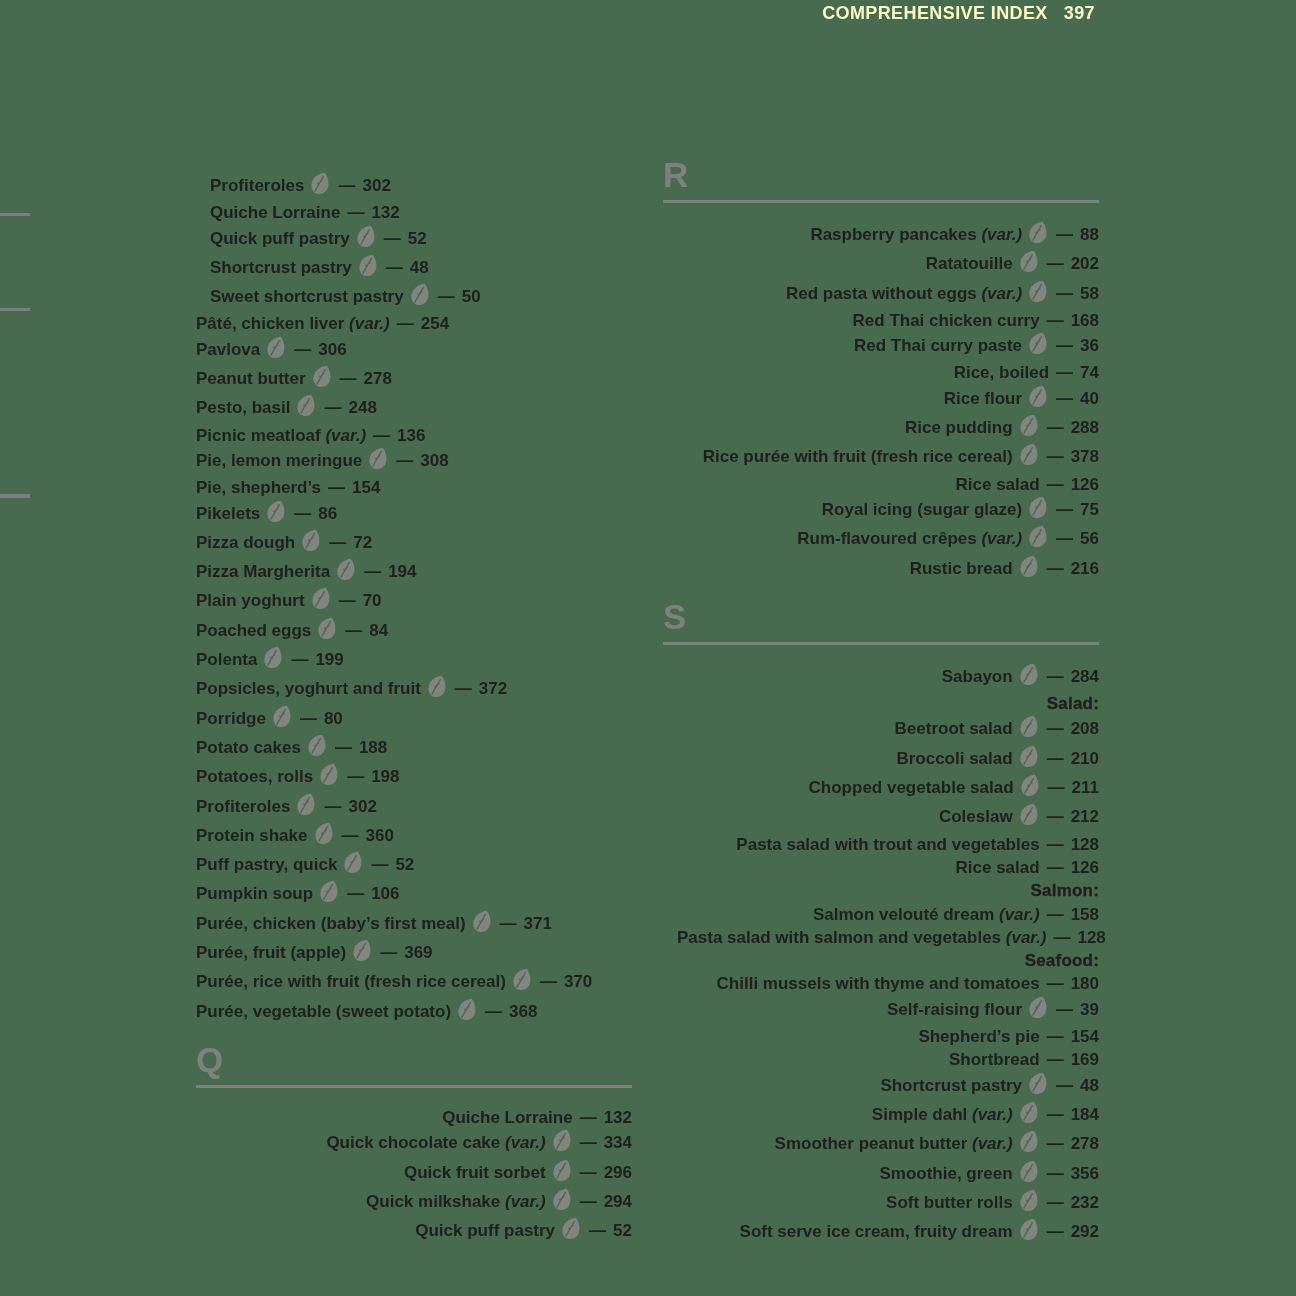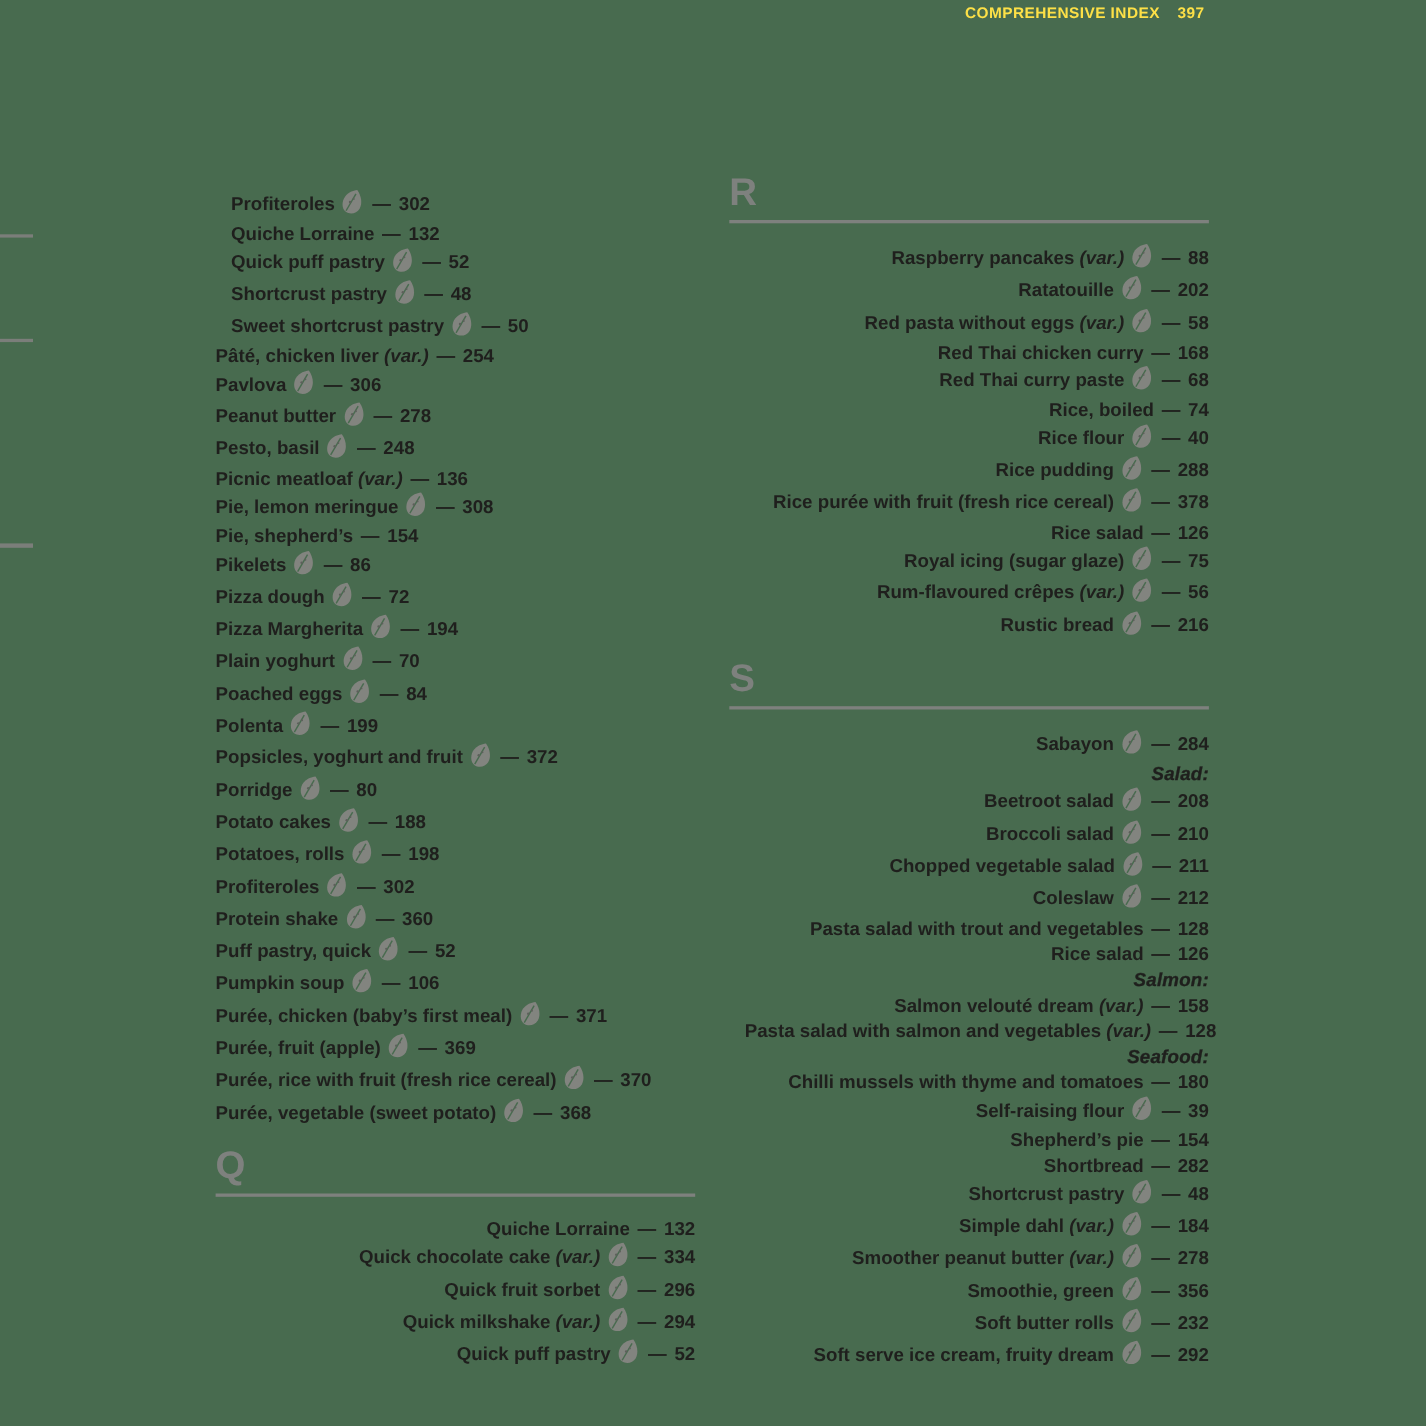--- a/index.html
+++ b/index.html
@@ -7,22 +7,22 @@
     width: 1296px; height: 1296px;
     position: relative;
     background: #486b4f;
     font-family: "Liberation Sans", "DejaVu Sans", sans-serif;
     color: #1f1f1d;
     overflow: hidden;
   }
   
   .runhead {
     position: absolute; top: 3px; right: 201px;
-    font-size: 14px; font-weight: 700; letter-spacing: 0.4px;
-    color: #fde047; white-space: nowrap;
+    font-size: 18px; font-weight: 700; letter-spacing: 0.4px;
+    color: #fef9c3; white-space: nowrap;
   }
   .runhead .pageno { margin-left: 16px; }
   
   .tick { position: absolute; left: 0; width: 30px; background: #7b7e7a; }
   .tick.t1 { top: 213px; height: 3px; }
   .tick.t2 { top: 308px; height: 3px; }
   .tick.t3 { top: 494px; height: 4px; }
   
   .col { position: absolute; }
   .col[data-col="0"] { left: 196px; top: 172px; width: 436px; }
@@ -34,21 +34,21 @@
     font-weight: 700; color: #7e817e; letter-spacing: 1px;
   }
   .rule { height: 3px; background: #7e817e; margin-top: 6px; }
   ul.idx { list-style: none; margin: 0; padding: 0; }
   section.lettered ul.idx { margin-top: 18px; text-align: right; }
   ul.idx li {
     font-size: 17px; font-weight: 700; line-height: 23.3px;
     white-space: nowrap;
   }
   ul.idx li.ind { padding-left: 14px; }
-  ul.idx li.sub { -webkit-text-stroke: 0.3px currentColor; letter-spacing: 0.2px; font-style: italic; }
+  ul.idx li.sub { -webkit-text-stroke: 0.3px currentColor; letter-spacing: 0.2px; }
   ul.idx i { font-style: italic; font-weight: 700; }
   .dash { margin: 0 7px; }
   .leaf { display: inline-block; margin: 0 1px 0 6px; vertical-align: -4px; }
   .leaf svg path { fill: #82847f; }
   .leaf svg line { stroke: #486b4f; stroke-width: 1.3; }
   .leaf svg circle { fill: #5d605b; }
 </style>
 </head>
 <body>
 
@@ -279,21 +279,21 @@
               <line x1="4.6" y1="19.6" x2="13.6" y2="4.2"></line>
               <circle cx="8.2" cy="11.6" r="1.1"></circle>
               <circle cx="11.6" cy="8.8" r="0.9"></circle>
             </svg></span><span class="dash">—</span><span>58</span></li>
         <li><span>Red Thai chicken curry</span><span class="dash">—</span><span>168</span></li>
         <li><span>Red Thai curry paste</span><span class="leaf"><svg width="20" height="23" viewBox="0 0 20 23">
               <path d="M14.8 0.8 C18.6 6.2 19.6 13 16.9 17.8 C14.4 22.2 8.3 23.4 4.4 20.6 C0.6 17.8 0.4 11.2 3.8 6.6 C6.6 2.9 10.8 1.3 14.8 0.8 Z"></path>
               <line x1="4.6" y1="19.6" x2="13.6" y2="4.2"></line>
               <circle cx="8.2" cy="11.6" r="1.1"></circle>
               <circle cx="11.6" cy="8.8" r="0.9"></circle>
-            </svg></span><span class="dash">—</span><span>68</span></li>
+            </svg></span><span class="dash">—</span><span>36</span></li>
         <li><span>Rice, boiled</span><span class="dash">—</span><span>74</span></li>
         <li><span>Rice flour</span><span class="leaf"><svg width="20" height="23" viewBox="0 0 20 23">
               <path d="M14.8 0.8 C18.6 6.2 19.6 13 16.9 17.8 C14.4 22.2 8.3 23.4 4.4 20.6 C0.6 17.8 0.4 11.2 3.8 6.6 C6.6 2.9 10.8 1.3 14.8 0.8 Z"></path>
               <line x1="4.6" y1="19.6" x2="13.6" y2="4.2"></line>
               <circle cx="8.2" cy="11.6" r="1.1"></circle>
               <circle cx="11.6" cy="8.8" r="0.9"></circle>
             </svg></span><span class="dash">—</span><span>40</span></li>
         <li><span>Rice pudding</span><span class="leaf"><svg width="20" height="23" viewBox="0 0 20 23">
               <path d="M14.8 0.8 C18.6 6.2 19.6 13 16.9 17.8 C14.4 22.2 8.3 23.4 4.4 20.6 C0.6 17.8 0.4 11.2 3.8 6.6 C6.6 2.9 10.8 1.3 14.8 0.8 Z"></path>
               <line x1="4.6" y1="19.6" x2="13.6" y2="4.2"></line>
@@ -369,21 +369,21 @@
         <li class="ind"><span>Pasta salad with salmon and vegetables</span><i> (var.)</i><span class="dash">—</span><span>128</span></li>
         <li class="sub"><span>Seafood:</span></li>
         <li class="ind"><span>Chilli mussels with thyme and tomatoes</span><span class="dash">—</span><span>180</span></li>
         <li><span>Self-raising flour</span><span class="leaf"><svg width="20" height="23" viewBox="0 0 20 23">
               <path d="M14.8 0.8 C18.6 6.2 19.6 13 16.9 17.8 C14.4 22.2 8.3 23.4 4.4 20.6 C0.6 17.8 0.4 11.2 3.8 6.6 C6.6 2.9 10.8 1.3 14.8 0.8 Z"></path>
               <line x1="4.6" y1="19.6" x2="13.6" y2="4.2"></line>
               <circle cx="8.2" cy="11.6" r="1.1"></circle>
               <circle cx="11.6" cy="8.8" r="0.9"></circle>
             </svg></span><span class="dash">—</span><span>39</span></li>
         <li><span>Shepherd’s pie</span><span class="dash">—</span><span>154</span></li>
-        <li><span>Shortbread</span><span class="dash">—</span><span>282</span></li>
+        <li><span>Shortbread</span><span class="dash">—</span><span>169</span></li>
         <li><span>Shortcrust pastry</span><span class="leaf"><svg width="20" height="23" viewBox="0 0 20 23">
               <path d="M14.8 0.8 C18.6 6.2 19.6 13 16.9 17.8 C14.4 22.2 8.3 23.4 4.4 20.6 C0.6 17.8 0.4 11.2 3.8 6.6 C6.6 2.9 10.8 1.3 14.8 0.8 Z"></path>
               <line x1="4.6" y1="19.6" x2="13.6" y2="4.2"></line>
               <circle cx="8.2" cy="11.6" r="1.1"></circle>
               <circle cx="11.6" cy="8.8" r="0.9"></circle>
             </svg></span><span class="dash">—</span><span>48</span></li>
         <li><span>Simple dahl</span><i> (var.)</i><span class="leaf"><svg width="20" height="23" viewBox="0 0 20 23">
               <path d="M14.8 0.8 C18.6 6.2 19.6 13 16.9 17.8 C14.4 22.2 8.3 23.4 4.4 20.6 C0.6 17.8 0.4 11.2 3.8 6.6 C6.6 2.9 10.8 1.3 14.8 0.8 Z"></path>
               <line x1="4.6" y1="19.6" x2="13.6" y2="4.2"></line>
               <circle cx="8.2" cy="11.6" r="1.1"></circle>

